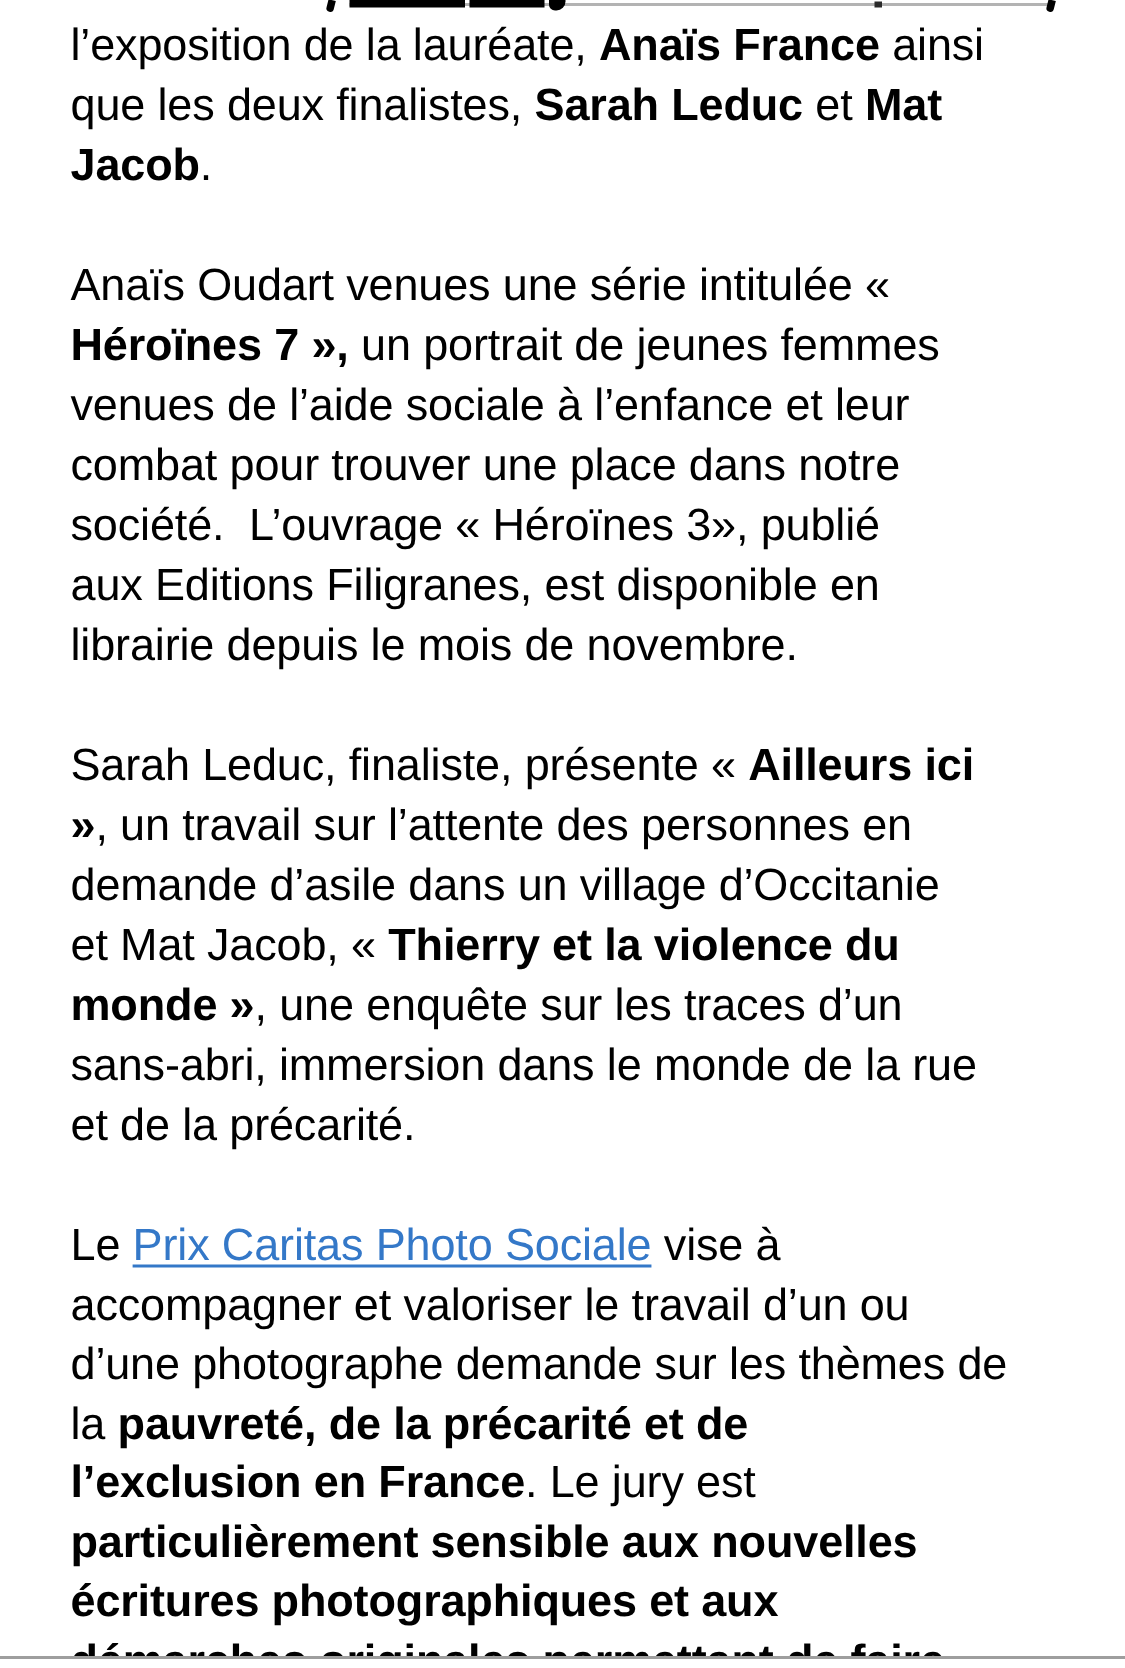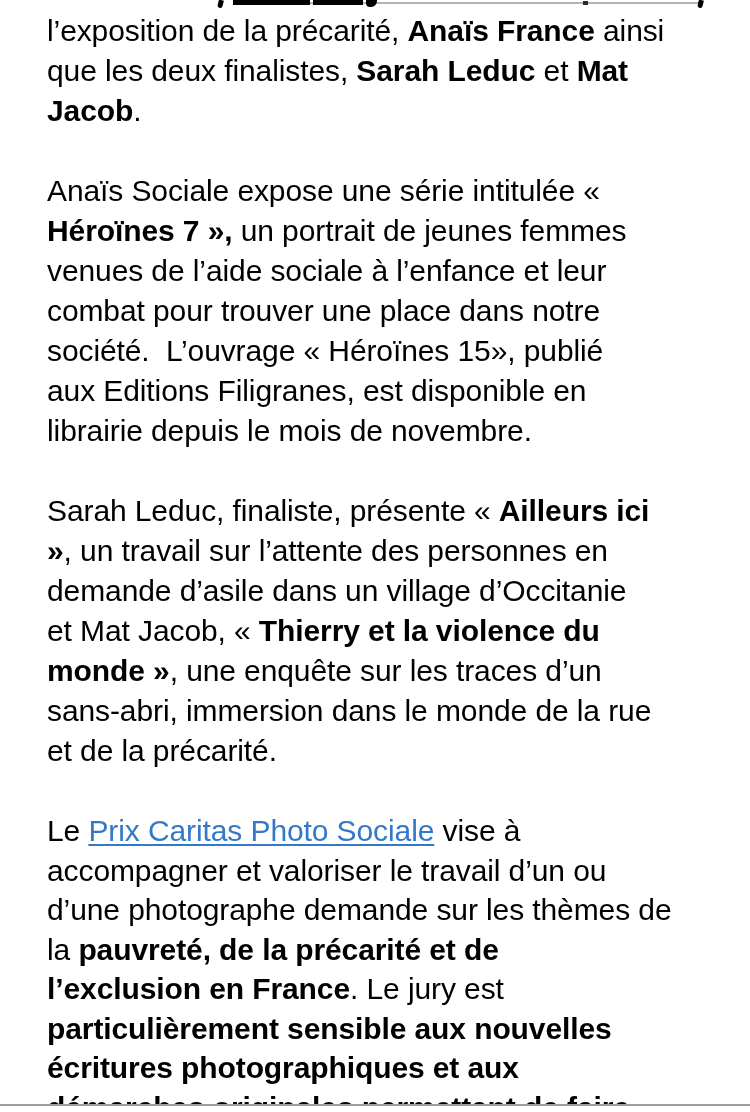--- a/index.html
+++ b/index.html
@@ -73,27 +73,27 @@
 <div class="top-clip">
   <div class="hairline"></div>
   <span class="comma-frag c1"></span>
   <div class="bar bar1"></div>
   <div class="bar bar2"></div>
   <div class="blob"></div>
   <div class="tick"></div>
   <span class="comma-frag c2"></span>
 </div>
 
-<div class="article"><p><span>l’exposition de la précarité, </span><strong>Anaïs France</strong><span> ainsi
+<div class="article"><p><span>l’exposition de la lauréate, </span><strong>Anaïs France</strong><span> ainsi
 que les deux finalistes, </span><strong>Sarah Leduc</strong><span> et </span><strong>Mat
-Jacob</strong><span>.</span></p><p><span>Anaïs Sociale expose une série intitulée «
+Jacob</strong><span>.</span></p><p><span>Anaïs Oudart venues une série intitulée «
 </span><strong>Héroïnes 7 »,</strong><span> un portrait de jeunes femmes
 venues de l’aide sociale à l’enfance et leur
 combat pour trouver une place dans notre
-société.  L’ouvrage « Héroïnes 15», publié
+société.  L’ouvrage « Héroïnes 3», publié
 aux Editions Filigranes, est disponible en
 librairie depuis le mois de novembre.</span></p><p><span>Sarah Leduc, finaliste, présente « </span><strong>Ailleurs ici
 »</strong><span>, un travail sur l’attente des personnes en
 demande d’asile dans un village d’Occitanie
 et Mat Jacob, « </span><strong>Thierry et la violence du
 monde »</strong><span>, une enquête sur les traces d’un
 sans-abri, immersion dans le monde de la rue
 et de la précarité.</span></p><p class="last"><span>Le </span><a>Prix Caritas Photo Sociale</a><span> vise à
 accompagner et valoriser le travail d’un ou
 d’une photographe demande sur les thèmes de

